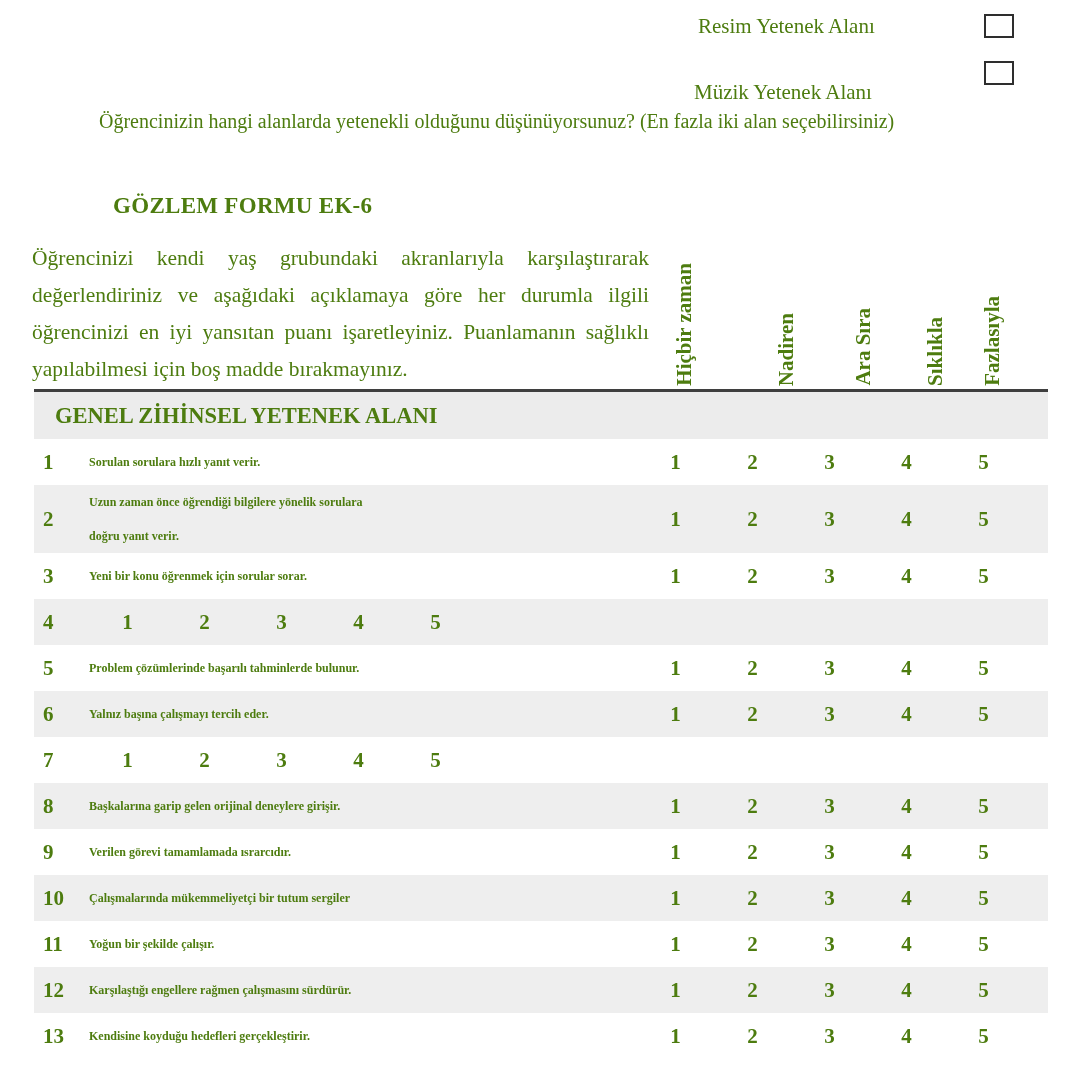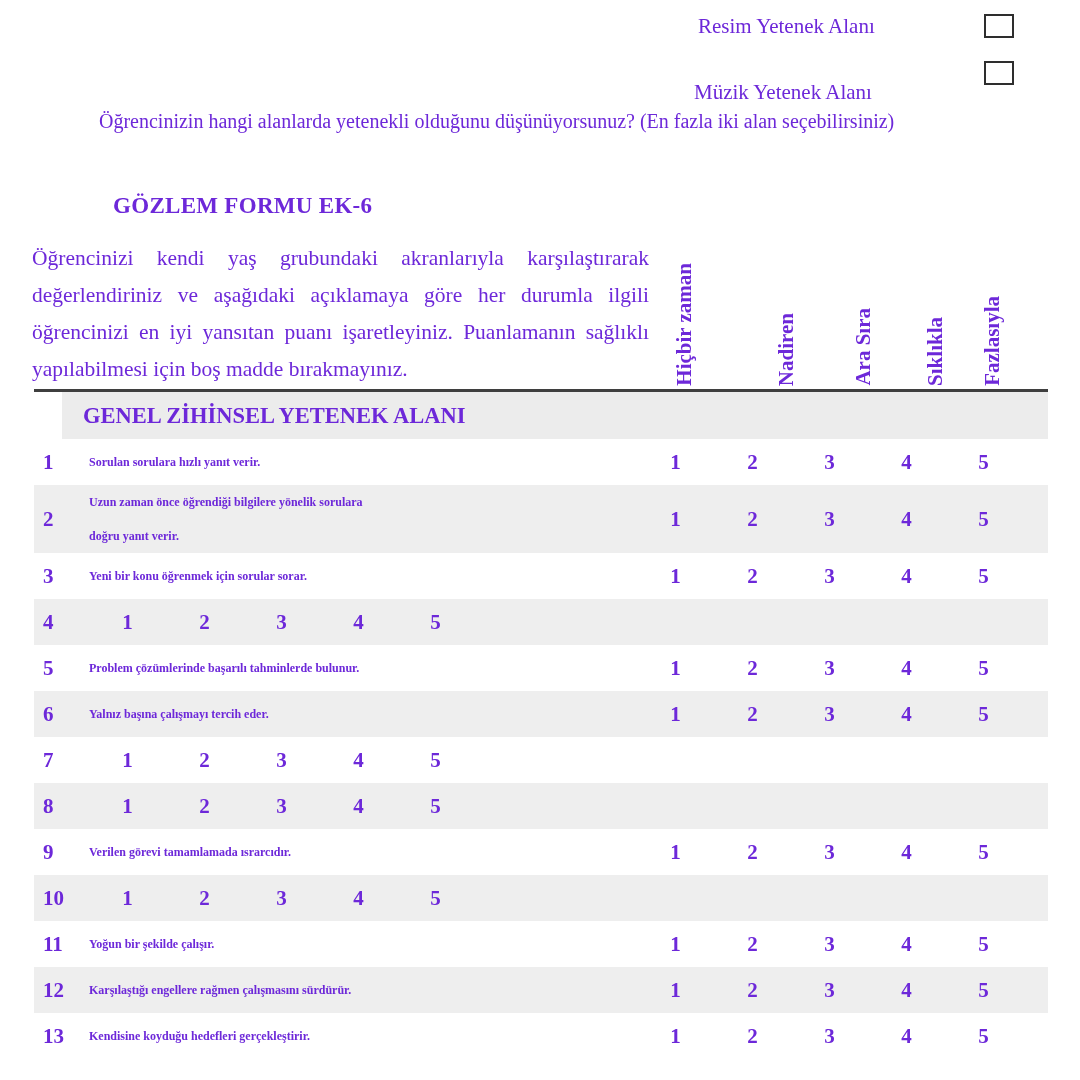--- a/index.html
+++ b/index.html
@@ -1,18 +1,18 @@
 <!DOCTYPE html>
 <html><head>
 <meta charset="utf-8">
 <style>
   html,body { margin:0; padding:0; background:#ffffff; }
   .page {
     position:relative; width:1080px; height:1080px; background:#ffffff;
-    font-family:"Liberation Serif", serif; color:#6d28d9; overflow:hidden;
+    font-family:"Liberation Serif", serif; color:#4d7c0f; overflow:hidden;
   }
 
   
   .talent-label { position:absolute; font-size:21px; white-space:nowrap; }
   .tl1 { left:698px; top:14px; }
   .tl2 { left:694px; top:60px;margin-top:20px; }
   .checkbox { position:absolute; width:26px; height:20px; border:2.5px solid #2e2e2e; background:#fff; }
   .cb1 { left:984px; top:14px; }
   .cb2 { left:984px; top:61px; }
 
@@ -35,21 +35,21 @@
   .h0 { left:672px; }
   .h1 { left:774px; }
   .h2 { left:851px; }
   .h3 { left:923px; }
   .h4 { left:980px; }
 
   
   .table { position:absolute; left:34px; top:389px; width:1014px; border-top:3px solid #3f3f3f; }
   .section-header {
     background:#ececec; min-height:47px; display:flex; align-items:center;
-    padding-left:21px; font-weight:bold; font-size:22.5px; box-sizing:border-box;margin-left:28px;
+    padding-left:21px; font-weight:bold; font-size:22.5px; box-sizing:border-box;
   }
   .trow { display:flex; align-items:center; min-height:46px; }
   .trow:nth-child(even) { background:#eeeeee; }
   .cell-no { width:55px; padding-left:9px; font-weight:bold; font-size:21px; box-sizing:border-box; flex:none; }
   .cell-text { width:548px; font-size:12px; line-height:34px; white-space:pre; flex:none;font-weight:bold; }
   .cell-val { width:77px; text-align:center; font-weight:bold; font-size:21px; flex:none; }
 </style>
 </head>
 <body>
 
@@ -141,39 +141,41 @@
     <div class="cell-no">7</div>
     <div class="cell-val">1</div>
     <div class="cell-val">2</div>
     <div class="cell-val">3</div>
     <div class="cell-val">4</div>
     <div class="cell-val">5</div>
   </div>
 
   <div class="trow">
     <div class="cell-no">8</div>
+    <div class="cell-text">Başkalarına garip gelen orijinal deneylere girişir.</div>
     <div class="cell-val">1</div>
     <div class="cell-val">2</div>
     <div class="cell-val">3</div>
     <div class="cell-val">4</div>
     <div class="cell-val">5</div>
   </div>
 
   <div class="trow">
     <div class="cell-no">9</div>
     <div class="cell-text">Verilen görevi tamamlamada ısrarcıdır.</div>
     <div class="cell-val">1</div>
     <div class="cell-val">2</div>
     <div class="cell-val">3</div>
     <div class="cell-val">4</div>
     <div class="cell-val">5</div>
   </div>
 
   <div class="trow">
     <div class="cell-no">10</div>
+    <div class="cell-text">Çalışmalarında mükemmeliyetçi bir tutum sergiler</div>
     <div class="cell-val">1</div>
     <div class="cell-val">2</div>
     <div class="cell-val">3</div>
     <div class="cell-val">4</div>
     <div class="cell-val">5</div>
   </div>
 
   <div class="trow">
     <div class="cell-no">11</div>
     <div class="cell-text">Yoğun bir şekilde çalışır.</div>

